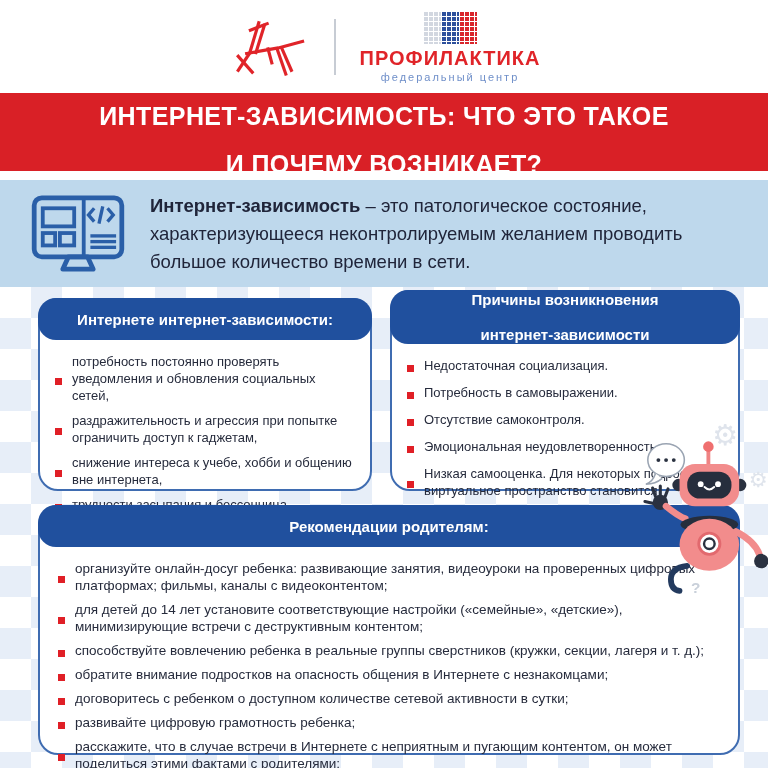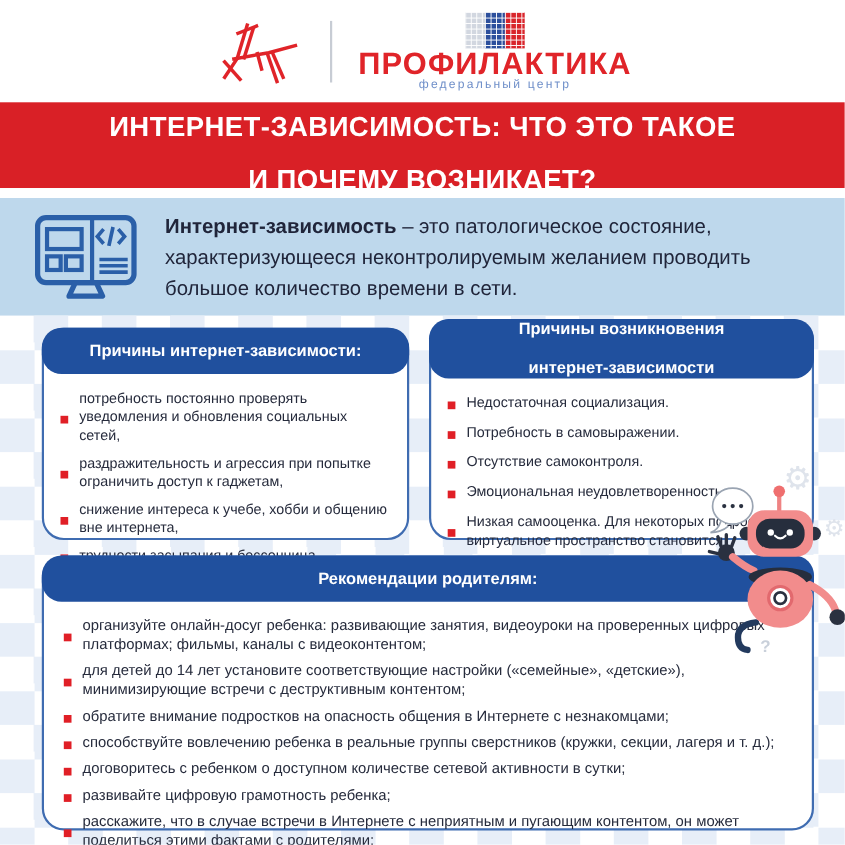--- a/index.html
+++ b/index.html
@@ -11,21 +11,21 @@
   .chair-logo{width:82px;height:66px;}
   .header-divider{width:2px;height:56px;background:#c7ccd4;}
   .brand-block{display:flex;flex-direction:column;align-items:center;}
   .mosaic{display:flex;margin-bottom:3px;}
   .mosaic .m{width:18px;height:33px;
     background-image:linear-gradient(to right,#fff 1px,transparent 1px),linear-gradient(to bottom,#fff 1px,transparent 1px);
     background-size:5px 5px;}
   .m-gray{background-color:#d2d7e0;}
   .m-blue{background-color:#2c4f9c;}
   .m-red{background-color:#d9252b;}
-  .brand-name{color:#e02429;font-weight:bold;font-size:28px;letter-spacing:1px;line-height:22px;}
+  .brand-name{color:#e02429;font-weight:bold;font-size:20px;letter-spacing:1px;line-height:22px;}
   .brand-sub{color:#6f8fc9;font-size:11px;letter-spacing:2px;margin-top:2px;text-align:center;}
 
   
   .banner{height:78px;background:#d92026;color:#fff;display:flex;flex-direction:column;align-items:center;justify-content:center;}
   .banner div{font-size:25px;font-weight:800;line-height:32px;letter-spacing:0.4px;text-align:center;margin-top:16px;}
 
   .gap-strip{height:9px;background:#fff;}
 
   
   .definition{height:107px;background:#bed8ec;display:flex;align-items:center;padding:0 24px 0 30px;box-sizing:border-box;gap:24px;}
@@ -111,21 +111,21 @@
       <line x1="63" y1="50" x2="90" y2="50" stroke-width="3.5"></line>
       <line x1="63" y1="56" x2="90" y2="56" stroke-width="3.5"></line>
     </svg>
     <div class="definition-text"><b>Интернет-зависимость</b><span> – это патологическое состояние, характеризующееся неконтролируемым желанием проводить большое количество времени в сети.</span></div>
   </div>
 
   <div class="main">
 
     <div class="card card-signs">
       <div class="card-header">
-        <div>Причины интернет-зависимости:</div>
+        <div>Интернете интернет-зависимости:</div>
       </div>
       <div class="card-body">
           <div class="bullet-row">
             <span class="bullet-sq"></span>
             <span class="bullet-tx">потребность постоянно проверять уведомления и обновления социальных сетей,</span>
           </div>
           <div class="bullet-row">
             <span class="bullet-sq"></span>
             <span class="bullet-tx">раздражительность и агрессия при попытке ограничить доступ к гаджетам,</span>
           </div>
@@ -181,25 +181,25 @@
           <div class="bullet-row">
             <span class="bullet-sq"></span>
             <span class="bullet-tx">организуйте онлайн-досуг ребенка: развивающие занятия, видеоуроки на проверенных цифровых платформах; фильмы, каналы с видеоконтентом;</span>
           </div>
           <div class="bullet-row">
             <span class="bullet-sq"></span>
             <span class="bullet-tx">для детей до 14 лет установите соответствующие настройки («семейные», «детские»), минимизирующие встречи с деструктивным контентом;</span>
           </div>
           <div class="bullet-row">
             <span class="bullet-sq"></span>
+            <span class="bullet-tx">способствуйте вовлечению ребенка в реальные группы сверстников (кружки, секции, лагеря и т. д.);</span>
+          </div>
+          <div class="bullet-row">
+            <span class="bullet-sq"></span>
             <span class="bullet-tx">обратите внимание подростков на опасность общения в Интернете с незнакомцами;</span>
-          </div>
-          <div class="bullet-row">
-            <span class="bullet-sq"></span>
-            <span class="bullet-tx">способствуйте вовлечению ребенка в реальные группы сверстников (кружки, секции, лагеря и т. д.);</span>
           </div>
           <div class="bullet-row">
             <span class="bullet-sq"></span>
             <span class="bullet-tx">договоритесь с ребенком о доступном количестве сетевой активности в сутки;</span>
           </div>
           <div class="bullet-row">
             <span class="bullet-sq"></span>
             <span class="bullet-tx">развивайте цифровую грамотность ребенка;</span>
           </div>
           <div class="bullet-row">

